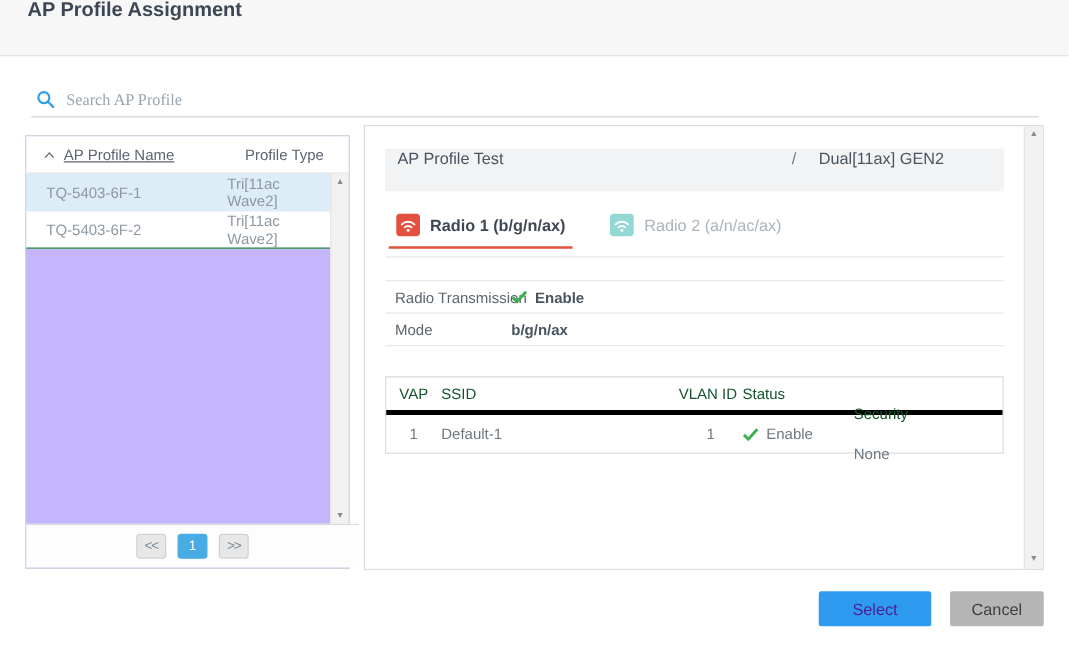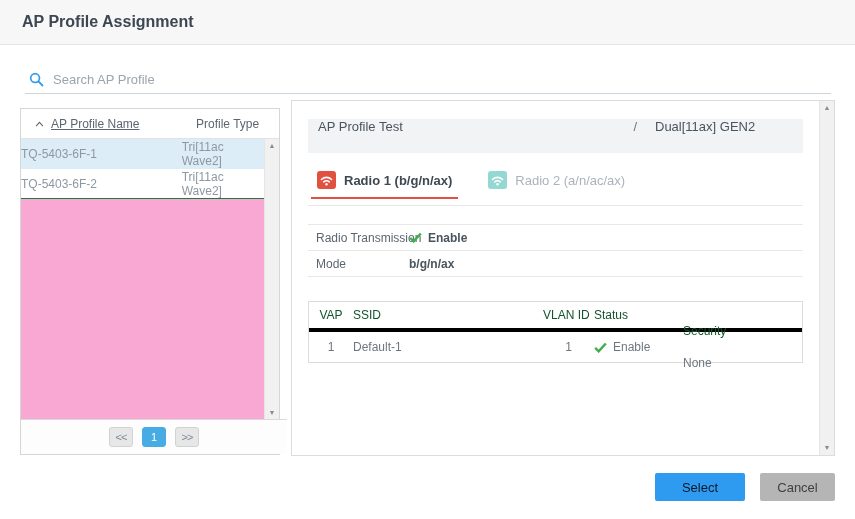--- a/index.html
+++ b/index.html
@@ -1,38 +1,38 @@
 <!DOCTYPE html>
 <html><head>
 <meta charset="utf-8">
 <style>
   * { margin:0; padding:0; box-sizing:border-box; }
   html,body { width:855px; height:519px; background:#fff; font-family:"Liberation Sans", sans-serif; overflow:hidden; position:relative; }
 
   
-  .titlebar { position:absolute; left:0; top:0; width:855px; height:45px; background:#f7f7f7; border-bottom:1px solid #e3e6e8; display:flex; align-items:center; padding-left:22px; }
+  .titlebar { position:absolute; left:0; top:0; width:855px; height:45px; background:#f7f7f7; border-bottom:1px solid #e3e6e8; display:flex; align-items:flex-start; padding-left:22px; }
   .titlebar h1 { font-size:16px; font-weight:bold; color:#3d4653; }
 
   
   .search-row { position:absolute; left:25px; top:66px; width:806px; height:28px; border-bottom:1px solid #ccd5dc; display:flex; align-items:center; }
   .search-row .sicon { margin-left:4px; margin-right:9px; display:flex; }
-  .search-row input { border:none; outline:none; background:transparent; font-size:13px; color:#404040; width:700px; font-family:Liberation Sans, sans-serif; }
+  .search-row input { border:none; outline:none; background:transparent; font-size:13px; color:#404040; width:700px; font-family:Liberation Serif, serif; }
   .search-row input::placeholder { color:#9aa5ad; }
 
   
-  .left-panel { position:absolute; left:20px; top:108px; width:260px; height:347px; border:1px solid #d6d6d6; background:#f9a8d4; }
+  .left-panel { position:absolute; left:20px; top:108px; width:260px; height:347px; border:1px solid #d6d6d6; background:#c4b5fd; }
   .list-header { height:30px; background:#fff; border-bottom:1px solid #e2e2e2; display:flex; align-items:center; font-size:12px; color:#5c6670; }
   .list-header .hname { width:167px; padding-left:14px; display:flex; align-items:center; gap:7px; }
   .list-header .hname .lbl { text-decoration:underline; }
   .list-header .htype { padding-left:8px; }
   .list-body { position:relative; height:281px; }
   .list-rows { position:absolute; left:0; top:0; right:15px; }
   .list-row { height:30px; display:flex; align-items:center; font-size:12px; color:#8e98a1; background:#fff; border-bottom:1px solid #15803d; cursor:pointer; }
   .list-row.selected { background:#dcedf8; border-bottom:1px solid #dcedf8; }
-  .list-row .rname { width:167px; }
+  .list-row .rname { width:167px; padding-left:16px; }
   .list-row .rtype { padding-left:0; }
   .vscroll { position:absolute; top:0; right:0; width:15px; background:#f1f1f1; border-left:1px solid #e5e5e5; display:flex; flex-direction:column; justify-content:space-between; align-items:center; padding:3px 0; }
   .list-body .vscroll { height:281px; }
   .vscroll .arr { font-size:7px; color:#8a8a8a; line-height:8px; cursor:pointer; }
   .pagination { position:absolute; left:0; bottom:0; width:266px; height:35px; border-top:1px solid #dadada; background:#fdfdfd; display:flex; align-items:center; justify-content:center; gap:9px; }
   .pagination button { min-width:24px; height:20px; font-size:11px; border:1px solid #d2d2d2; background:#e7e7e7; color:#7c8a97; border-radius:3px; cursor:pointer; font-family:"Liberation Sans", sans-serif; letter-spacing:-1px; }
   .pagination button.active { background:#48ace4; border-color:#48ace4; color:#fff; letter-spacing:0; }
 
   
   .right-panel { position:absolute; left:291px; top:100px; width:544px; height:356px; border:1px solid #dcdcdc; background:#fff; }
@@ -68,21 +68,21 @@
   .c-vap { width:44px; text-align:center; }
   .c-ssid { flex:1; }
   .c-vlan { width:51px; text-align:left; }
   .vap-drow .c-vlan { text-align:center; }
   .c-status { width:89px; display:flex; align-items:center; gap:6px; }
   .c-sec { width:119px;margin-top:32px; }
 
   
   .footer { position:absolute; right:20px; top:473px; display:flex; gap:15px; }
   .footer button { height:28px; border:none; border-radius:2px; font-size:13px; cursor:pointer; font-family:"Liberation Sans", sans-serif; }
-  .footer .select { width:90px; background:#2e9bf0; color:#0f172a; }
+  .footer .select { width:90px; background:#2e9bf0; color:#4c1d95; }
   .footer .cancel { width:75px; background:#b5b5b5; color:#404040; }
 
   .chk { display:inline-flex; }
 </style>
 </head>
 <body>
 
 <div class="titlebar">
   <h1>AP Profile Assignment</h1>
 </div>

